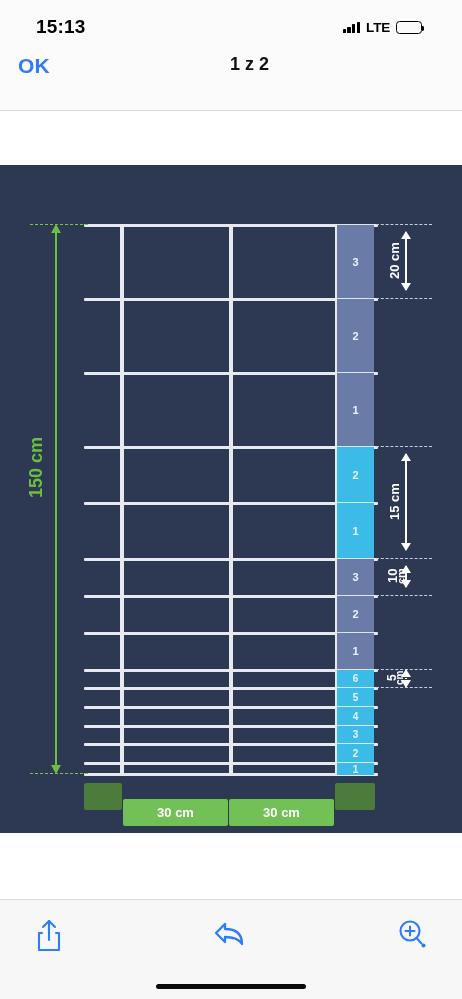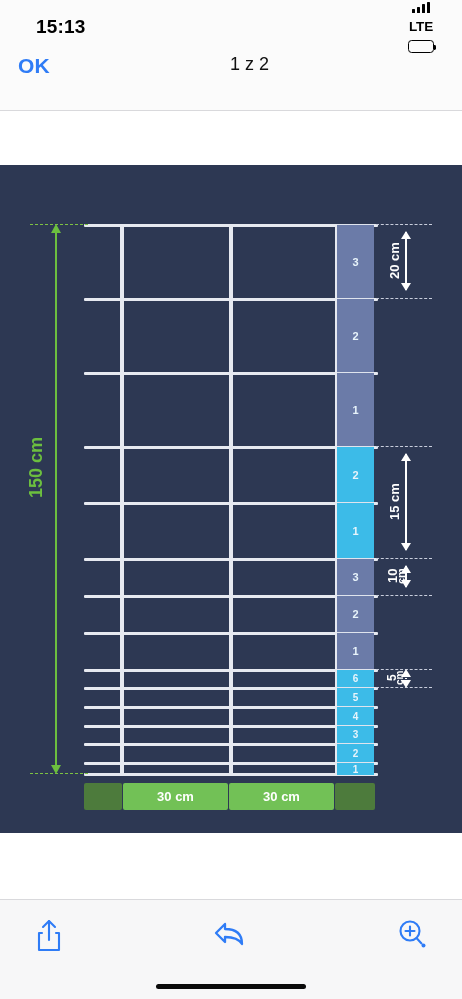--- a/index.html
+++ b/index.html
@@ -8,24 +8,24 @@
     background: #ffffff;
     font-family: "Liberation Sans", sans-serif;
     overflow: hidden;
   }
 
   
   .status-bar {
     position: absolute; left: 0; top: 0; width: 462px; height: 54px;
     background: #fbfbfb;
     display: flex; align-items: center; justify-content: space-between;
-    padding: 0 28px 0 36px;
+    padding: 0 40px 0 36px;
   }
   .status-time { font-size: 19px; font-weight: bold; color: #000; letter-spacing: .2px; }
-  .status-right { display: flex; align-items: center; gap: 6px; flex-direction: column; }
+  .status-right { display: flex; align-items: center; gap: 6px; }
   .signal { display: flex; align-items: flex-end; gap: 1.6px; height: 12px; }
   .signal i { display: block; width: 3.2px; background: #000; border-radius: .6px; }
   .signal i:nth-child(1) { height: 4px; }
   .signal i:nth-child(2) { height: 6.5px; }
   .signal i:nth-child(3) { height: 9px; }
   .signal i:nth-child(4) { height: 11.5px; background:#000; }
   .lte { font-size: 13.5px; font-weight: bold; color: #000; letter-spacing: -.2px; }
   .battery { position: relative; width: 26px; height: 13px; border: 1.4px solid #000;
              border-radius: 3.6px; padding: 1.4px; }
   .battery .fill { width: 42%; height: 100%; background: #000; border-radius: 1.4px; }
@@ -40,21 +40,21 @@
     display: flex; align-items: flex-start;
   }
   .nav-ok {
     position: absolute; left: 18px;
     font-size: 21px; color: #2f7cf6; font-weight: 600; letter-spacing: .2px;
     background: none; border: none; cursor: pointer;
     font-family: "Liberation Sans", sans-serif;
   }
   .nav-title {
     width: 100%; text-align: center;
-    font-size: 18px; font-weight: normal; color: #111; margin-left: 37px;
+    font-size: 18px; font-weight: bold; color: #111; margin-left: 37px;
   }
 
   
   .white-gap { position: absolute; left: 0; top: 111px; width: 462px; height: 54px; background: #fff; }
 
   
   .diagram {
     position: absolute; left: 0; top: 165px; width: 462px; height: 668px;
     background: #2d3853;
     overflow: hidden;
@@ -112,21 +112,21 @@
   }
 
   
   .gseg {
     position: absolute; height: 27px; top: 618px;
     display: flex; align-items: center; justify-content: center;
     color: #ffffff; font-size: 13px; font-weight: bold;
     border-radius: 2px;
   }
   .gseg.dark { background: #4d7b3c; }
-  .gseg.bright { background: #72c156; }
+  .gseg.bright { background: #72c156; margin-top: 16px; }
 
   
   .toolbar {
     position: absolute; left: 0; top: 899px; width: 462px; height: 100px;
     background: #f7f7f8; border-top: 1px solid #d9d9dc;
     display: flex; align-items: flex-start; justify-content: space-between;
     padding: 14px 30px 0 30px;
   }
   .tool-btn { background: none; border: none; cursor: pointer; padding: 4px; line-height: 0; }
   .home-ind {

